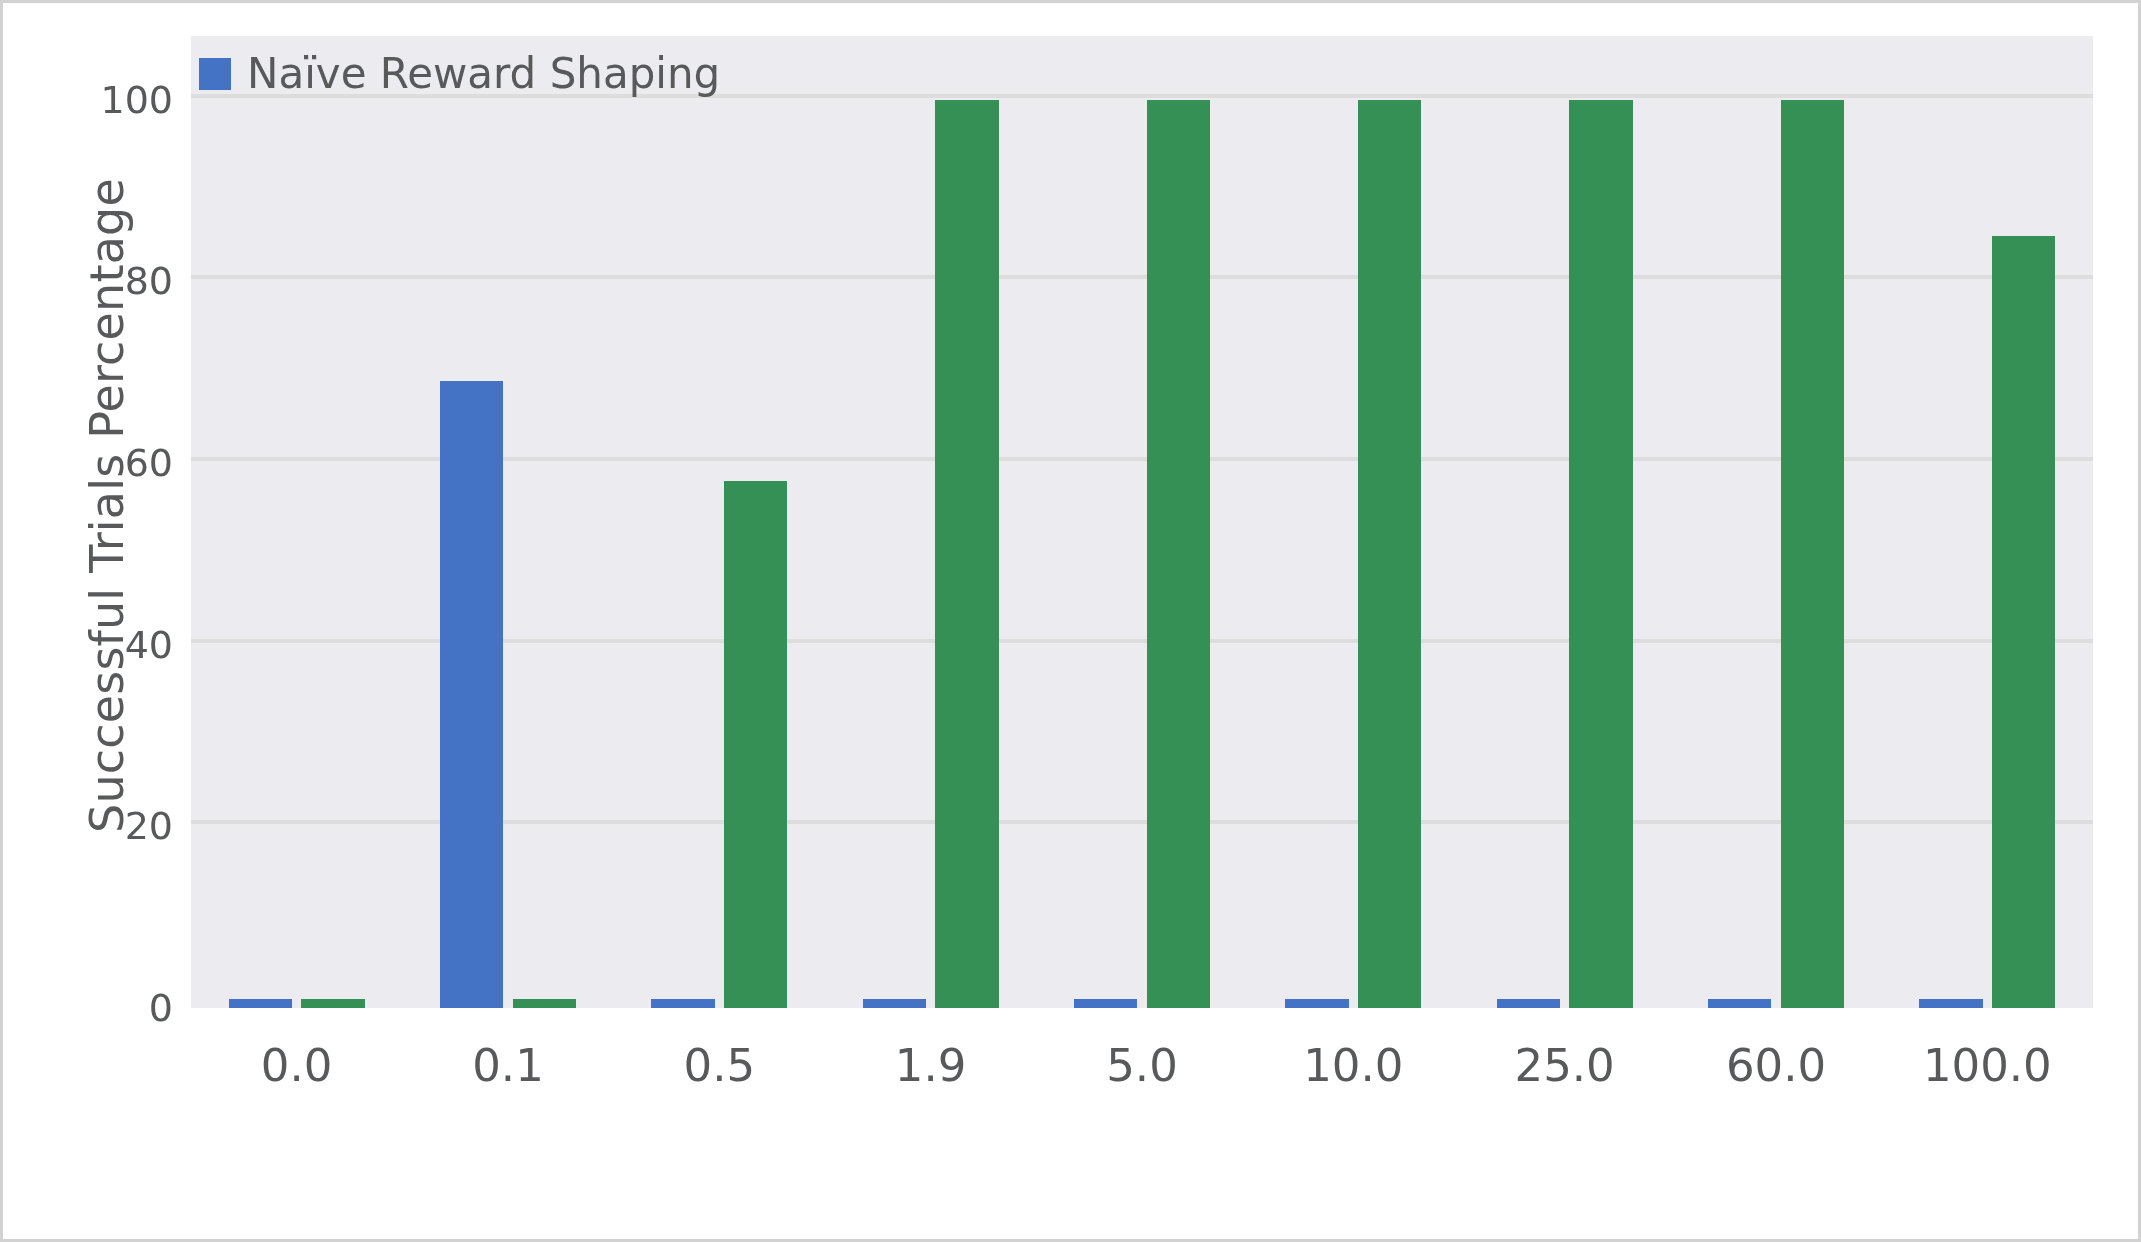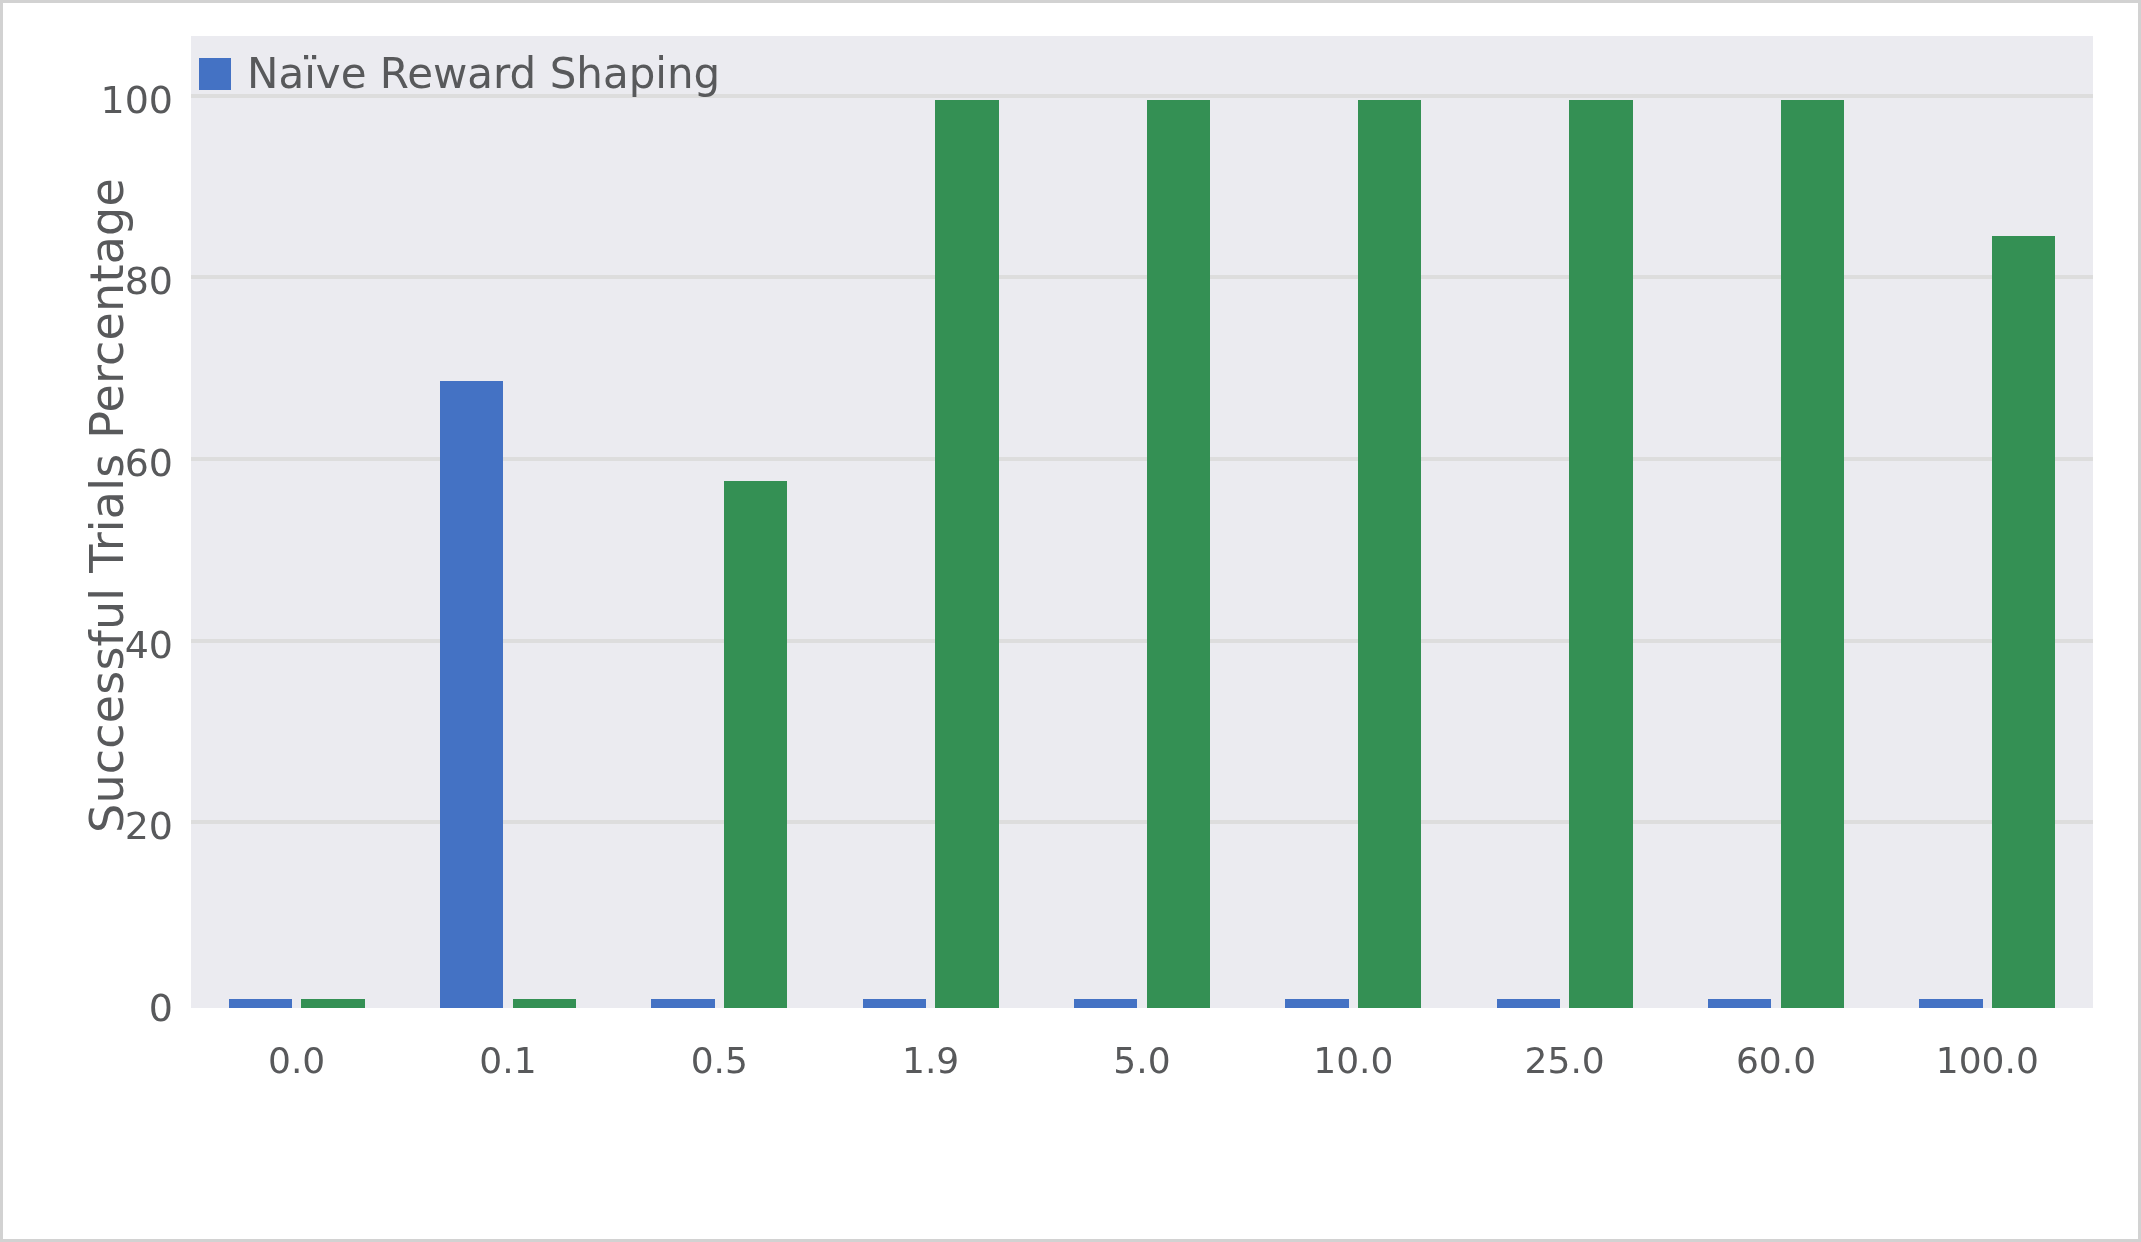--- a/index.html
+++ b/index.html
@@ -115,21 +115,21 @@
     position: absolute;
     left: 188px;
     top: 1040px;
     width: 1902px;
     height: 60px;
   }
   .x-tick {
     position: absolute;
     top: 0;
     transform: translateX(-50%);
-    font-size: 36px;
+    font-size: 45px;
     color: #58595b;
     white-space: nowrap;
     line-height: 1;
   }
 
   
   .legend {
     position: absolute;
     left: 196px;
     top: 50px;

